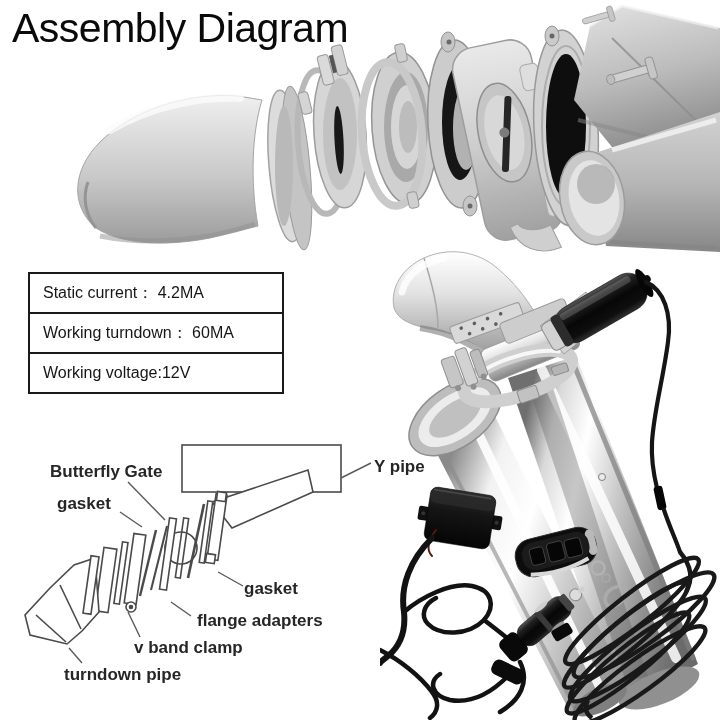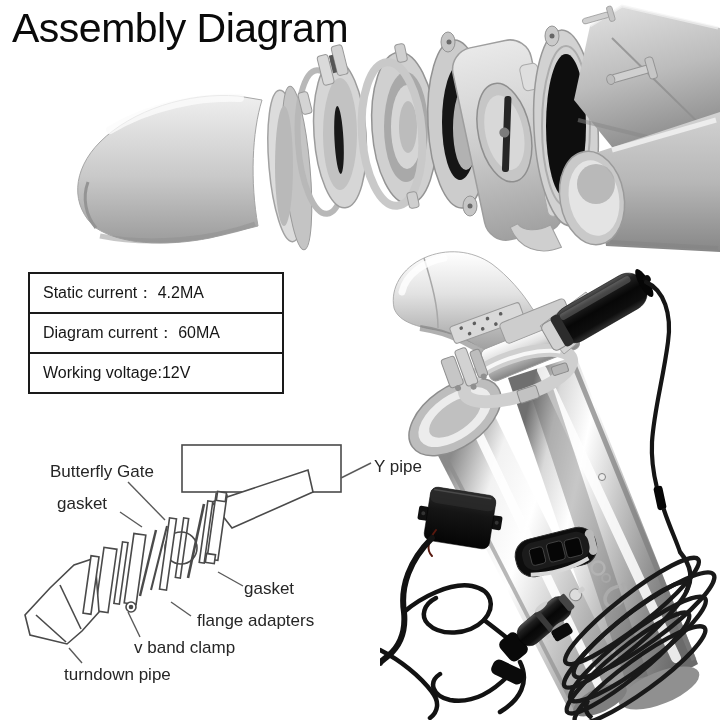--- a/index.html
+++ b/index.html
@@ -4,21 +4,21 @@
 <style>
   html,body{margin:0;padding:0;background:#fff;}
   #root{position:relative;width:720px;height:720px;background:#ffffff;overflow:hidden;
         font-family:"Liberation Sans", sans-serif;}
   .abs{position:absolute;}
   #page-title{left:12px;top:5px;font-size:41px;letter-spacing:-0.5px;color:#0a0a0a;white-space:nowrap;}
   #spec-table{left:28px;top:272px;width:252px;border:2px solid #1a1a1a;background:#fff;}
   .spec-row{height:38px;line-height:38px;padding-left:13px;font-size:16px;color:#161616;white-space:nowrap;}
   .spec-row + .spec-row{border-top:2px solid #1a1a1a;}
   #line-diagram{left:0;top:430px;width:450px;height:290px;}
-  .dlabel{position:absolute;font-size:17px;color:#262626;white-space:nowrap;}
+  .dlabel{position:absolute;font-size:17px;color:#262626;white-space:nowrap;font-weight:bold;}
   svg{display:block;}
 </style>
 </head>
 <body>
 
 <div id="root">
 
   <div class="abs" id="page-title">Assembly Diagram</div>
 
   <svg class="abs" style="left:0;top:0" width="720" height="256" viewBox="0 0 720 256">
@@ -130,21 +130,21 @@
       <path d="M612,150 L716,120" stroke="#f5f5f5" stroke-width="5" opacity=".8"></path>
       <path d="M610,242 L718,248" stroke="#858585" stroke-width="4" opacity=".6"></path>
       <ellipse cx="592" cy="198" rx="32" ry="47" transform="rotate(-10 592 198)" fill="#c9c9c9" stroke="#9b9b9b" stroke-width="1.5"></ellipse>
       <ellipse cx="594" cy="198" rx="25" ry="38" transform="rotate(-10 594 198)" fill="#e4e4e4"></ellipse>
       <ellipse cx="596" cy="184" rx="19" ry="20" fill="#a6a6a6" opacity=".7"></ellipse>
     </g>
   </svg>
 
   <div class="abs" id="spec-table">
     <div class="spec-row">Static current： 4.2MA</div>
-    <div class="spec-row">Diagram current： 60MA</div>
+    <div class="spec-row">Working turndown： 60MA</div>
     <div class="spec-row">Working voltage:12V</div>
   </div>
 
   <svg class="abs" style="left:380px;top:230px" width="340" height="490" viewBox="0 0 340 490">
     <defs>
       <linearGradient id="gElbow" x1="0" y1="0" x2="0" y2="1">
         <stop offset="0" stop-color="#ffffff"></stop>
           <stop offset=".35" stop-color="#e2e2e2"></stop>
           <stop offset=".7" stop-color="#b0b0b0"></stop>
           <stop offset="1" stop-color="#858585"></stop>

